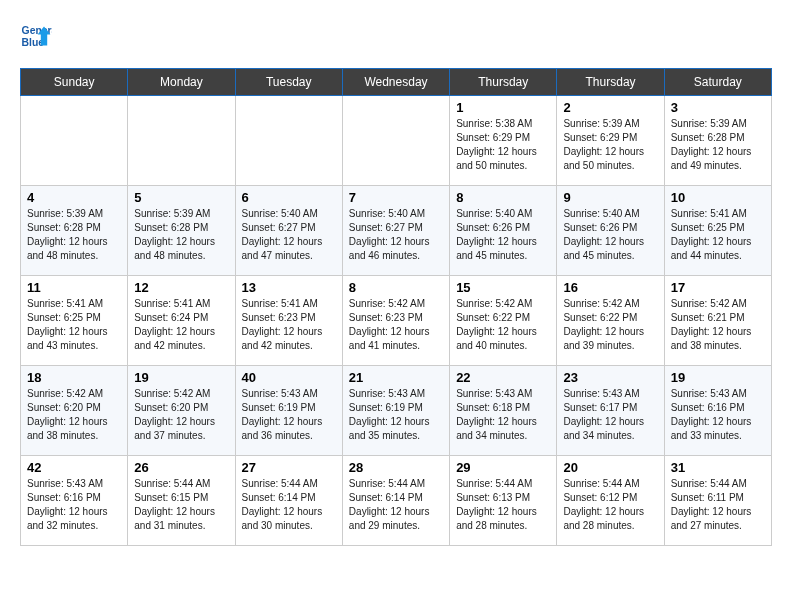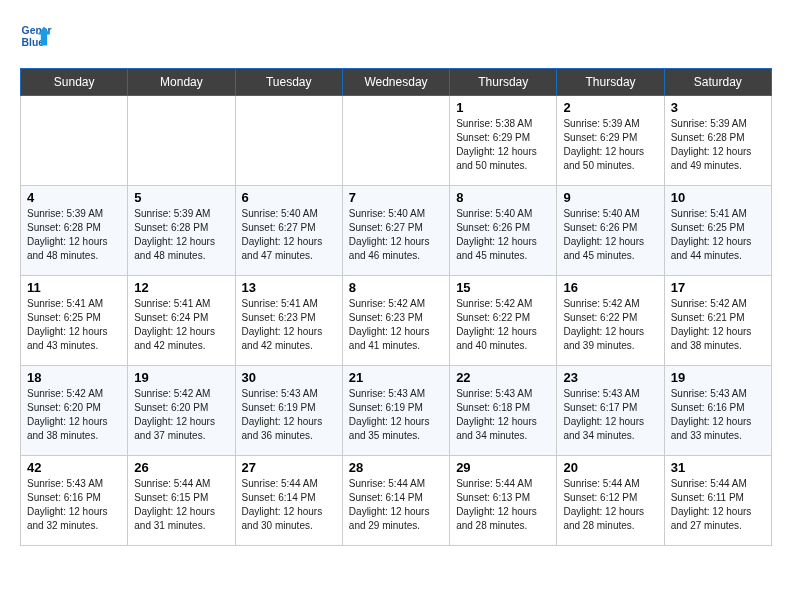--- a/index.html
+++ b/index.html
@@ -256,21 +256,21 @@
 and 38 minutes.</div>
         </td>
         <td>
           <div class="day-num">19</div>
           <div class="day-info" style="white-space: pre-line;">Sunrise: 5:42 AM
 Sunset: 6:20 PM
 Daylight: 12 hours
 and 37 minutes.</div>
         </td>
         <td>
-          <div class="day-num">30</div>
+          <div class="day-num">40</div>
           <div class="day-info" style="white-space: pre-line;">Sunrise: 5:43 AM
 Sunset: 6:19 PM
 Daylight: 12 hours
 and 36 minutes.</div>
         </td>
         <td>
           <div class="day-num">21</div>
           <div class="day-info" style="white-space: pre-line;">Sunrise: 5:43 AM
 Sunset: 6:19 PM
 Daylight: 12 hours

